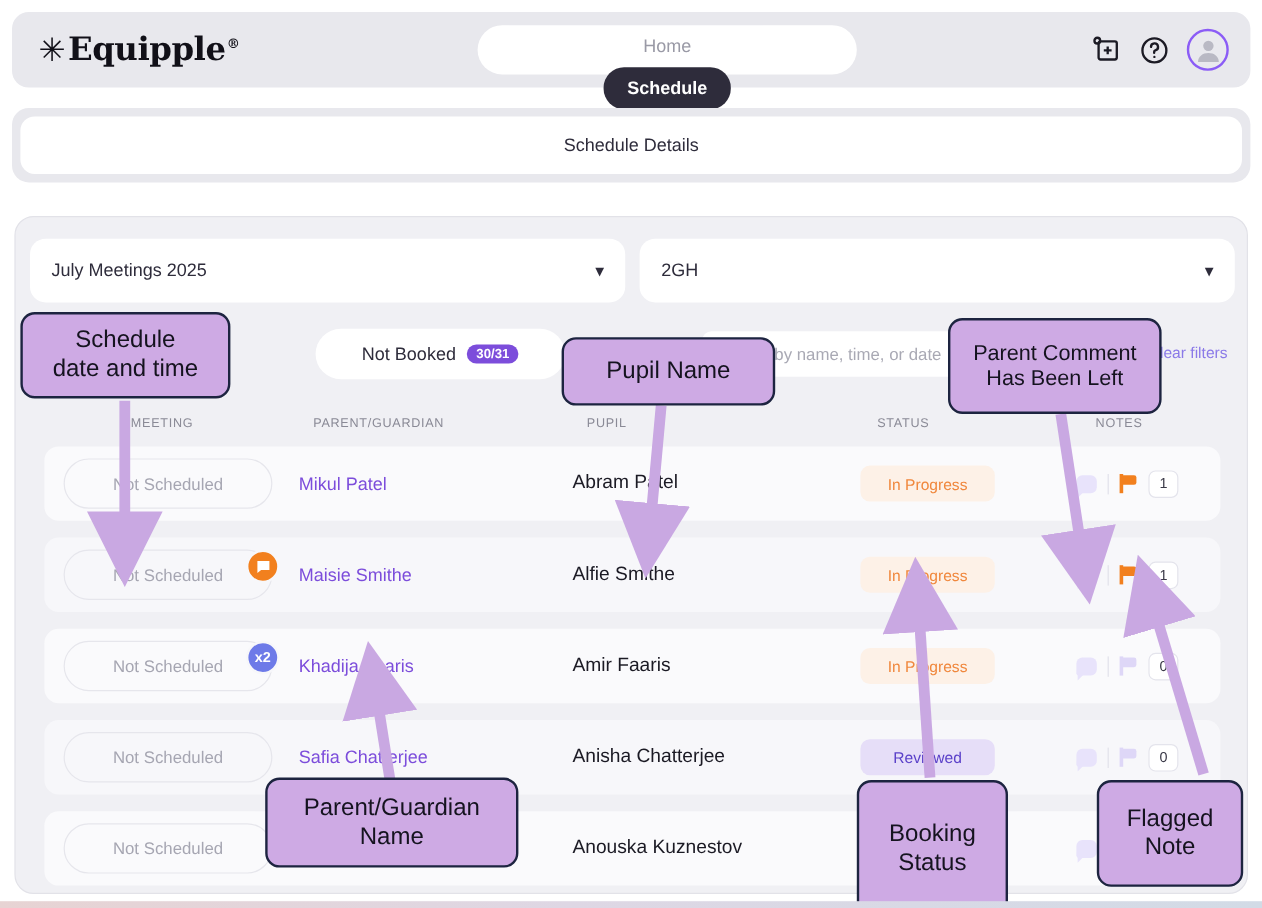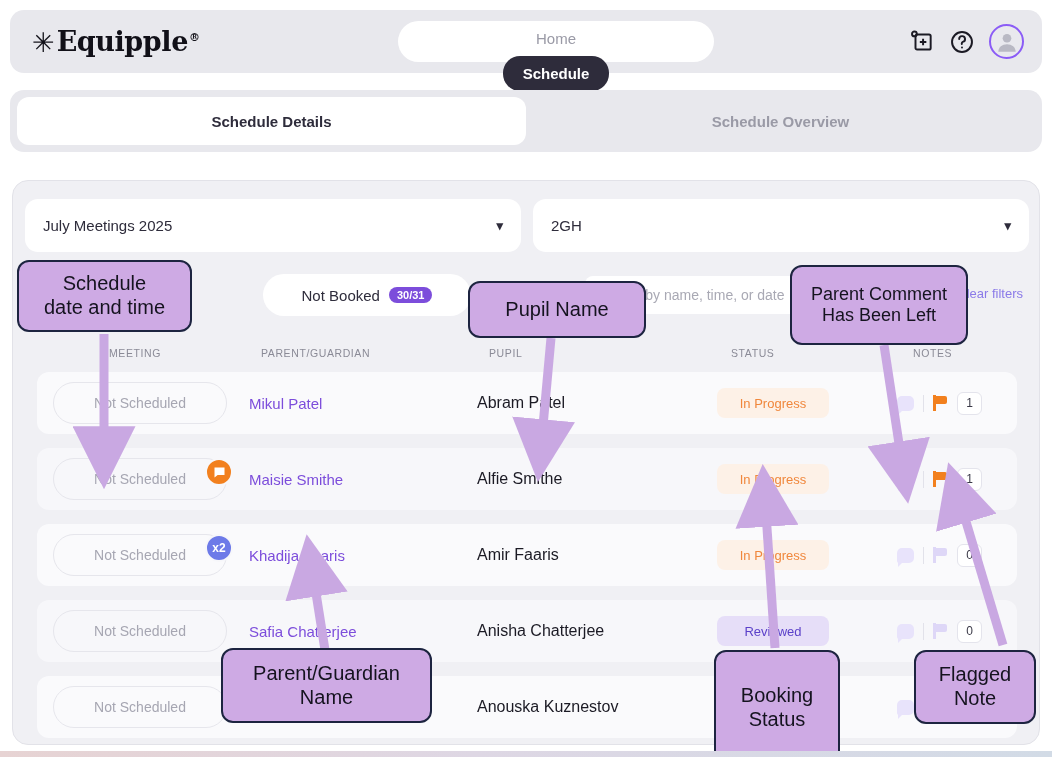--- a/index.html
+++ b/index.html
@@ -86,21 +86,20 @@
   }
 
   
   .subtabs {
     position: absolute; left: 10px; top: 90px;
     width: 1032px; height: 62px;
     background: #e8e8ed;
     border-radius: 14px;
     display: flex; align-items: center;
     padding: 7px;
-    font-weight: bold;
   }
   .subtab {
     flex: 1; height: 48px;
     display: flex; align-items: center; justify-content: center;
     font-size: 15px; color: #9a9aa6;
     border-radius: 12px; cursor: pointer;
   }
   .subtab.active {
     background: #ffffff;
     color: #2e2c3b;
@@ -324,21 +323,20 @@
         <svg viewBox="0 0 24 24" width="26" height="26" fill="#b9b9c4">
           <circle cx="12" cy="8.5" r="4"></circle>
           <path d="M4 21c0-4.4 3.6-7 8-7s8 2.6 8 7z"></path>
         </svg>
       </div>
     </div>
   </div>
 
   <div class="subtabs">
     <div class="subtab active">Schedule Details</div>
-    <div class="subtab">Schedule Overview</div>
   </div>
 
   <div class="panel">
 
     <div class="selects">
       <div class="select">
         <span>July Meetings 2025</span>
         <span class="chev">▾</span>
       </div>
       <div class="select">
@@ -509,21 +507,21 @@
     </div>
   </div>
 
   <div class="callout" style="left:714px;top:650px;width:126px;height:115px;">
     <div>
       <div>Booking</div>
       <div>Status</div>
     </div>
   </div>
 
-  <div class="callout" style="left:914px;top:650px;width:122px;height:74px;">
+  <div class="callout" style="left:914px;top:650px;width:122px;height:89px;">
     <div>
       <div>Flagged</div>
       <div>Note</div>
     </div>
   </div>
 
   <div class="bottomline"></div>
 </div>
 
 </body></html>

